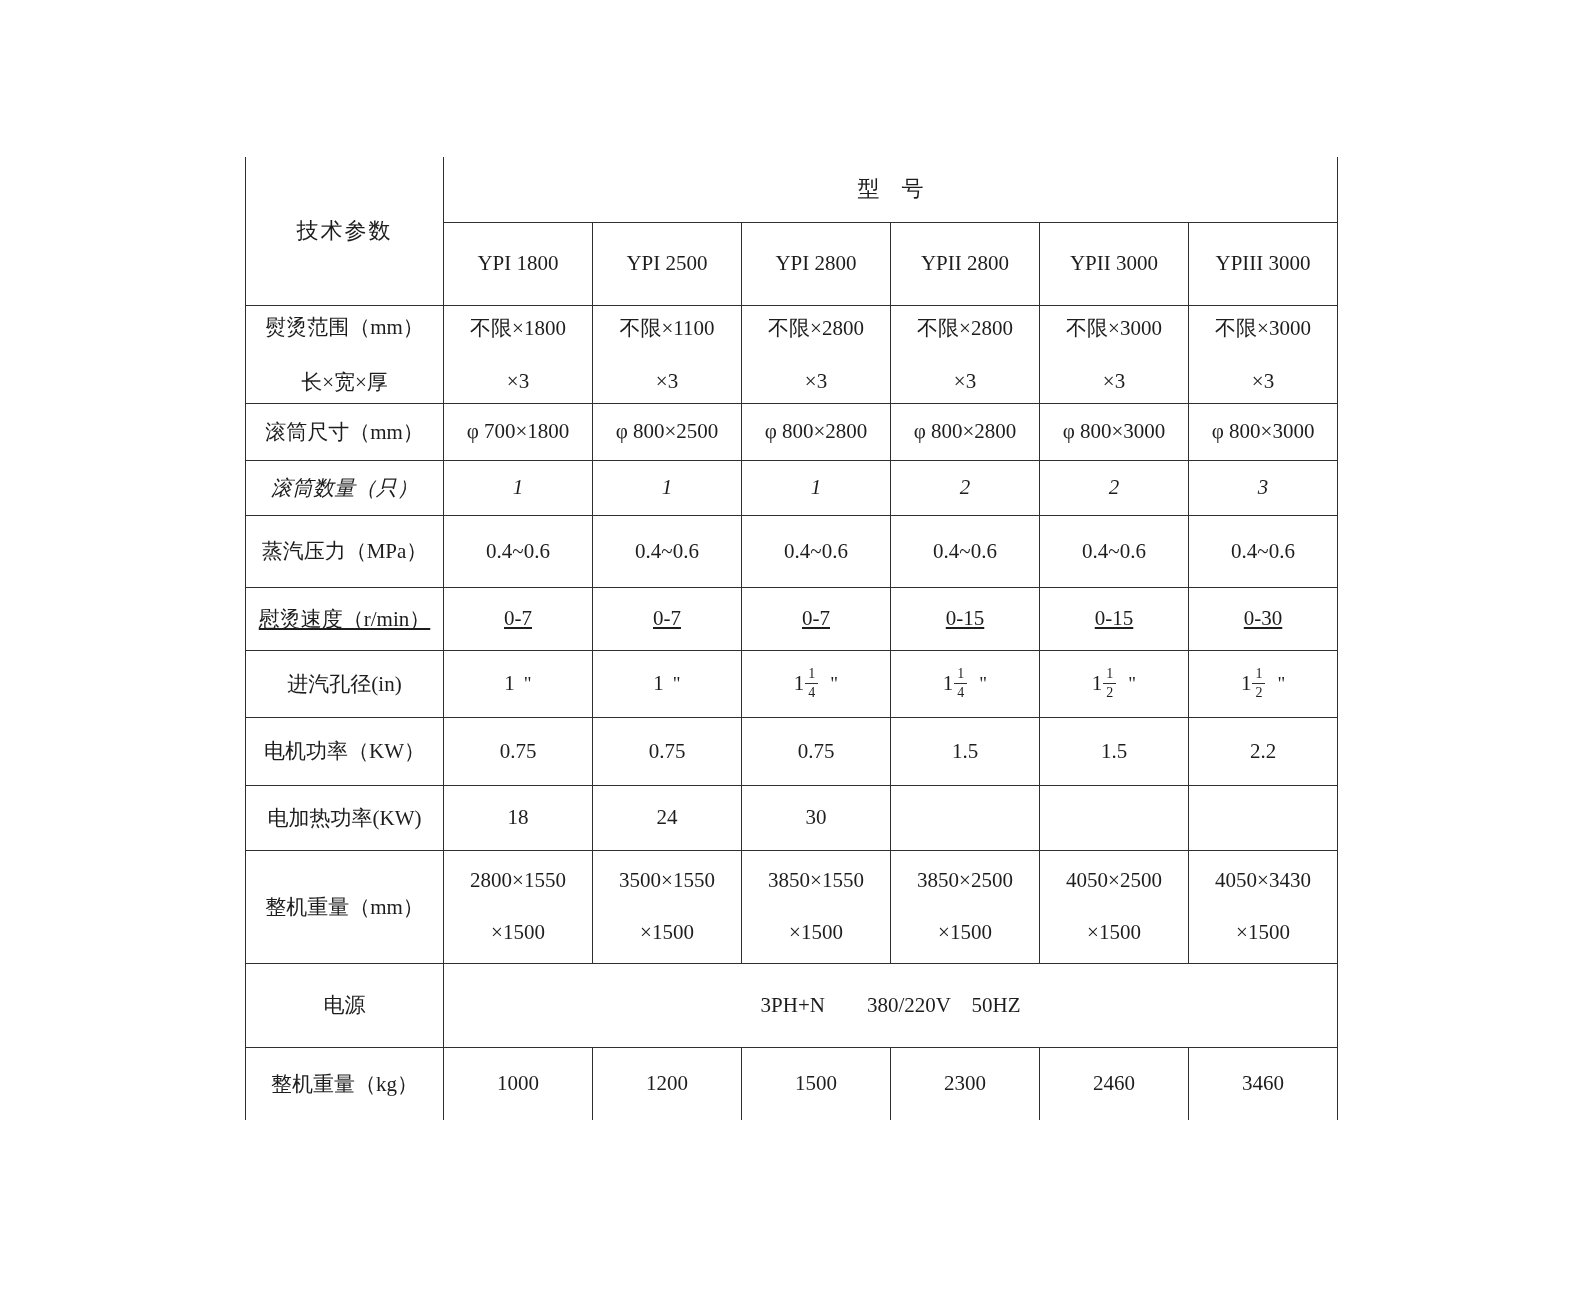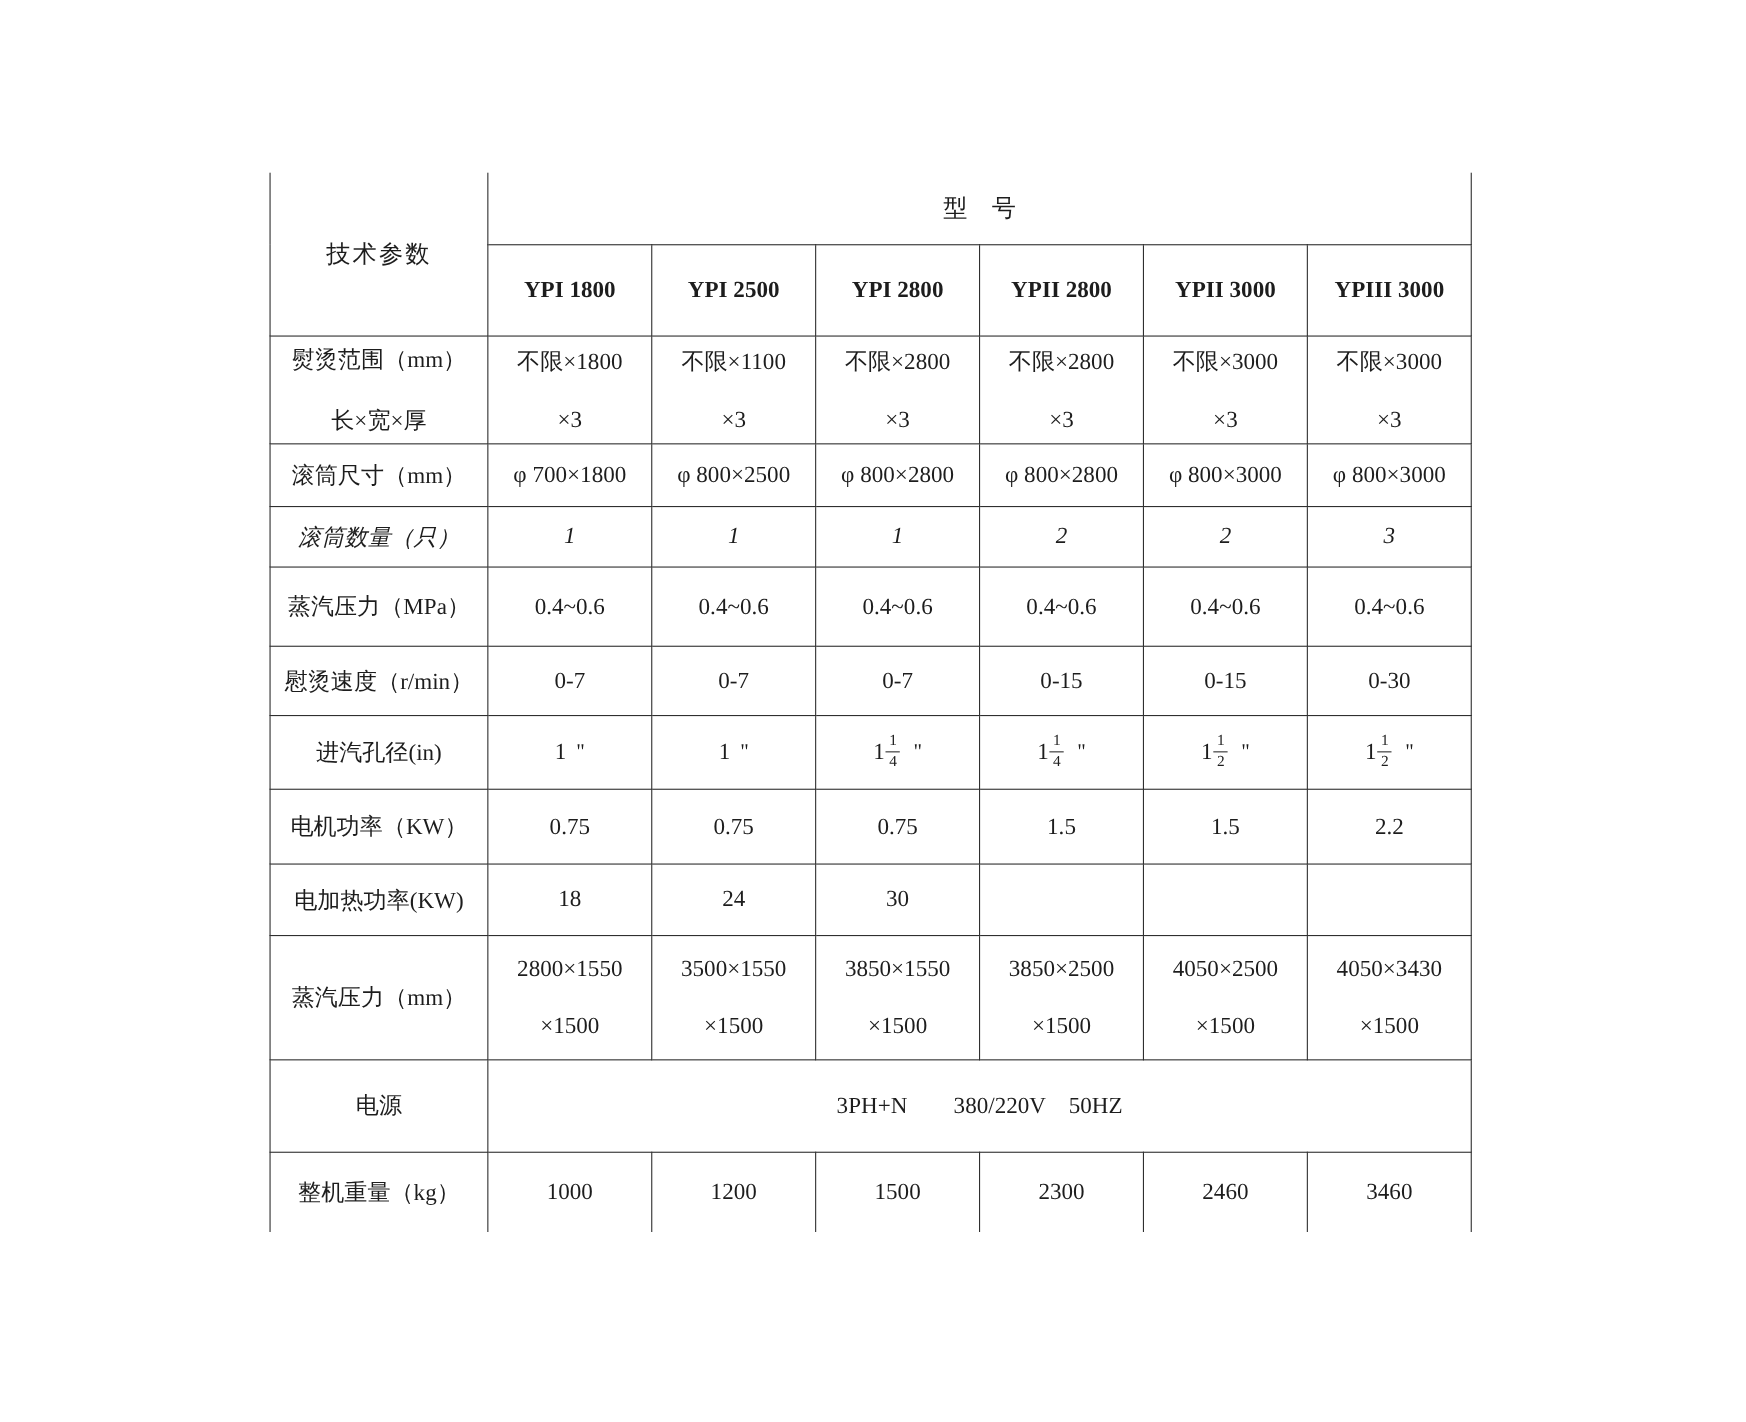--- a/index.html
+++ b/index.html
@@ -29,26 +29,26 @@
     vertical-align: middle;
     font-size: 21px;
     padding: 0;
     overflow: hidden;
   }
   
   tr.r-header td { border-top: none; }
   tr.r-weight td { border-bottom: none; text-align: center; }
 
   tr.r-header    { height: 65px; }
-  tr.r-models    { height: 83px; font-weight: bold; }
+  tr.r-models    { height: 83px; }
   tr.r-range     { height: 98px; }
   tr.r-drumsize  { height: 57px; }
   tr.r-drumcount { height: 55px; font-style: italic; }
   tr.r-pressure  { height: 72px; }
-  tr.r-speed     { height: 63px; }
+  tr.r-speed     { height: 63px; text-decoration: underline; }
   tr.r-inlet     { height: 67px; }
   tr.r-motor     { height: 68px; }
   tr.r-heating   { height: 65px; }
   tr.r-dims      { height: 113px; }
   tr.r-power     { height: 84px; }
   tr.r-weight    { height: 73px; }
 
   .corner { font-size: 22px; letter-spacing: 2px; }
   .model-header { font-size: 22px; }
 
@@ -246,21 +246,21 @@
       <td>电加热功率(KW)</td>
       <td>18</td>
       <td>24</td>
       <td>30</td>
       <td></td>
       <td></td>
       <td></td>
     </tr>
 
     <tr class="r-dims">
-      <td>蒸汽压力（mm）</td>
+      <td>整机重量（mm）</td>
       <td class="two-line">
             <span class="l1">2800×1550</span>
             <span class="l2">×1500</span>
           </td>
       <td class="two-line">
             <span class="l1">3500×1550</span>
             <span class="l2">×1500</span>
           </td>
       <td class="two-line">
             <span class="l1">3850×1550</span>

